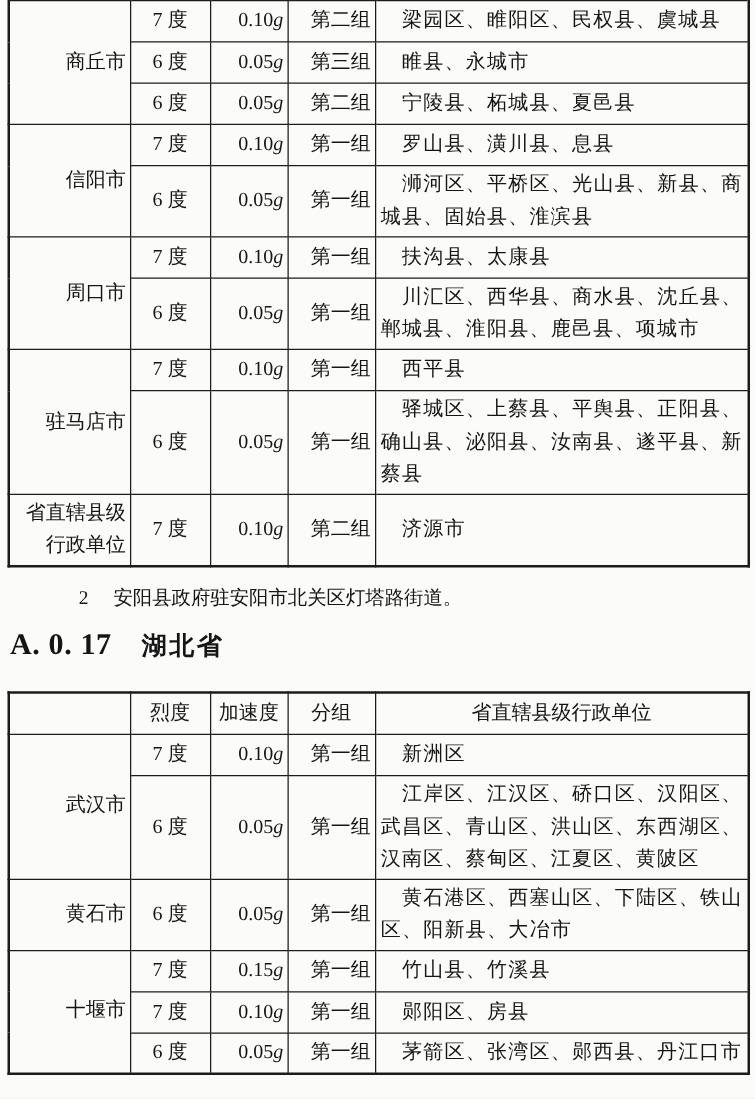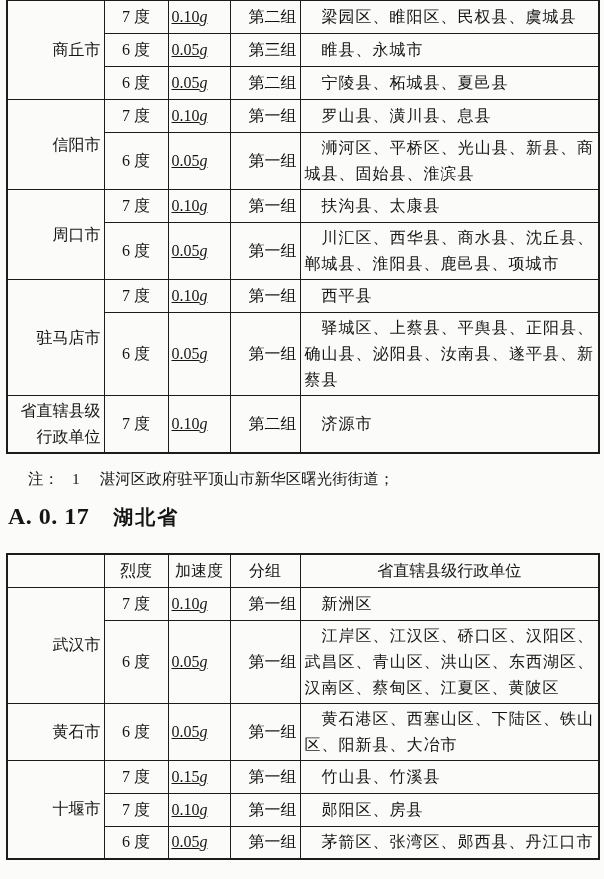--- a/index.html
+++ b/index.html
@@ -29,21 +29,21 @@
     font-size: 16px;
     padding: 2px 3px;
     line-height: 26px;
     vertical-align: middle;
     font-weight: normal;
   }
   .doc-table tr { height: 33px; }
   .doc-table th { text-align: center; margin-left: 31px; }
   td.city     { text-align: right; padding: 2px 3px; }
   td.intensity{ text-align: center; white-space: nowrap; }
-  td.accel    { text-align: left; white-space: nowrap; text-decoration: underline; }
+  td.accel    { text-align: right; white-space: nowrap; }
   td.accel i  { font-style: italic; }
   td.group    { text-align: right; white-space: nowrap; }
   td.towns {
     text-align: justify;
     text-justify: inter-character;
     text-indent: 17px;
     letter-spacing: 1px;
     padding: 2px 4px;
   }
   
@@ -143,22 +143,22 @@
           <td class="city" rowspan="1">省直辖县级行政单位</td>
           <td class="intensity">7 度</td>
           <td class="accel">0.10<i>g</i></td>
           <td class="group">第二组</td>
           <td class="towns">济源市</td>
         </tr>
       </tbody>
   </table>
 
   <div class="notes">
-    <div class="note-line">
-      <span class="note-label">注：</span><span class="note-num">1</span><span>湛河区政府驻平顶山市新华区曙光街街道；</span>
+    <div class="note-line cont">
+      <span class="note-num">2</span><span>安阳县政府驻安阳市北关区灯塔路街道。</span>
     </div>
   </div>
 
   <div class="heading">
     <span class="heading-num">A. 0. 17</span><span class="heading-title">湖北省</span>
   </div>
 
   <table class="doc-table tbl2">
     <colgroup>
       <col style="width:97px">

